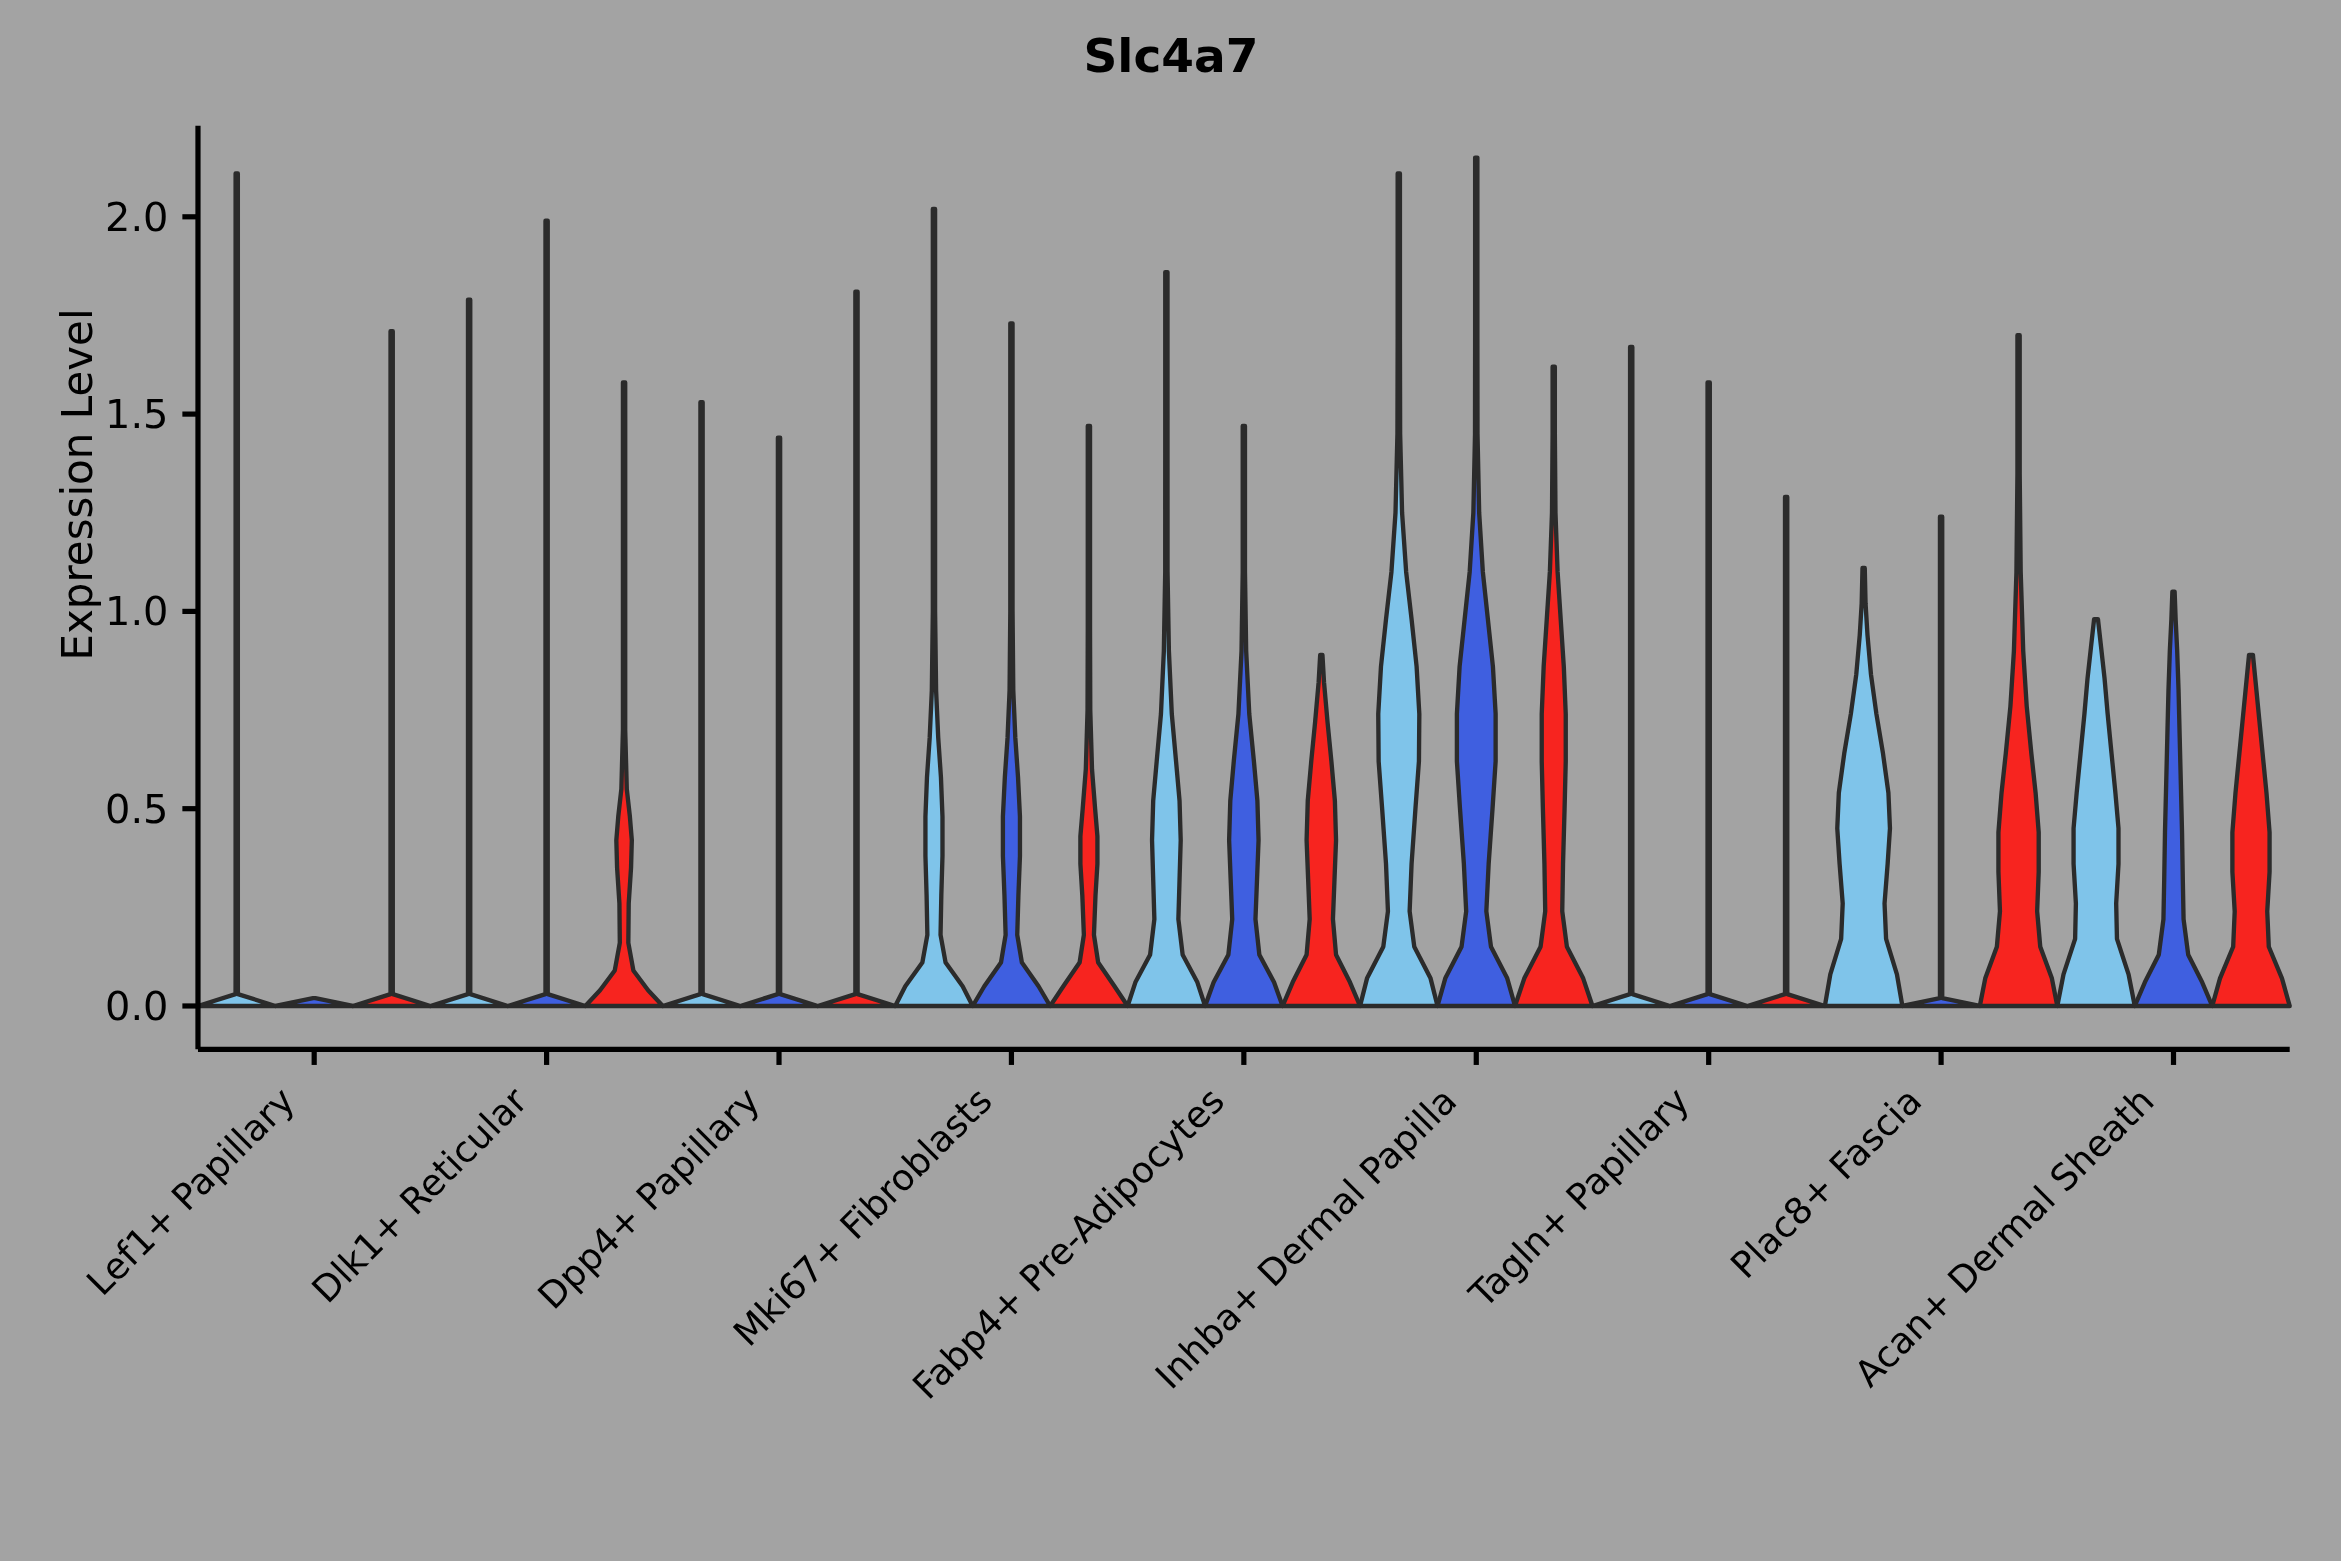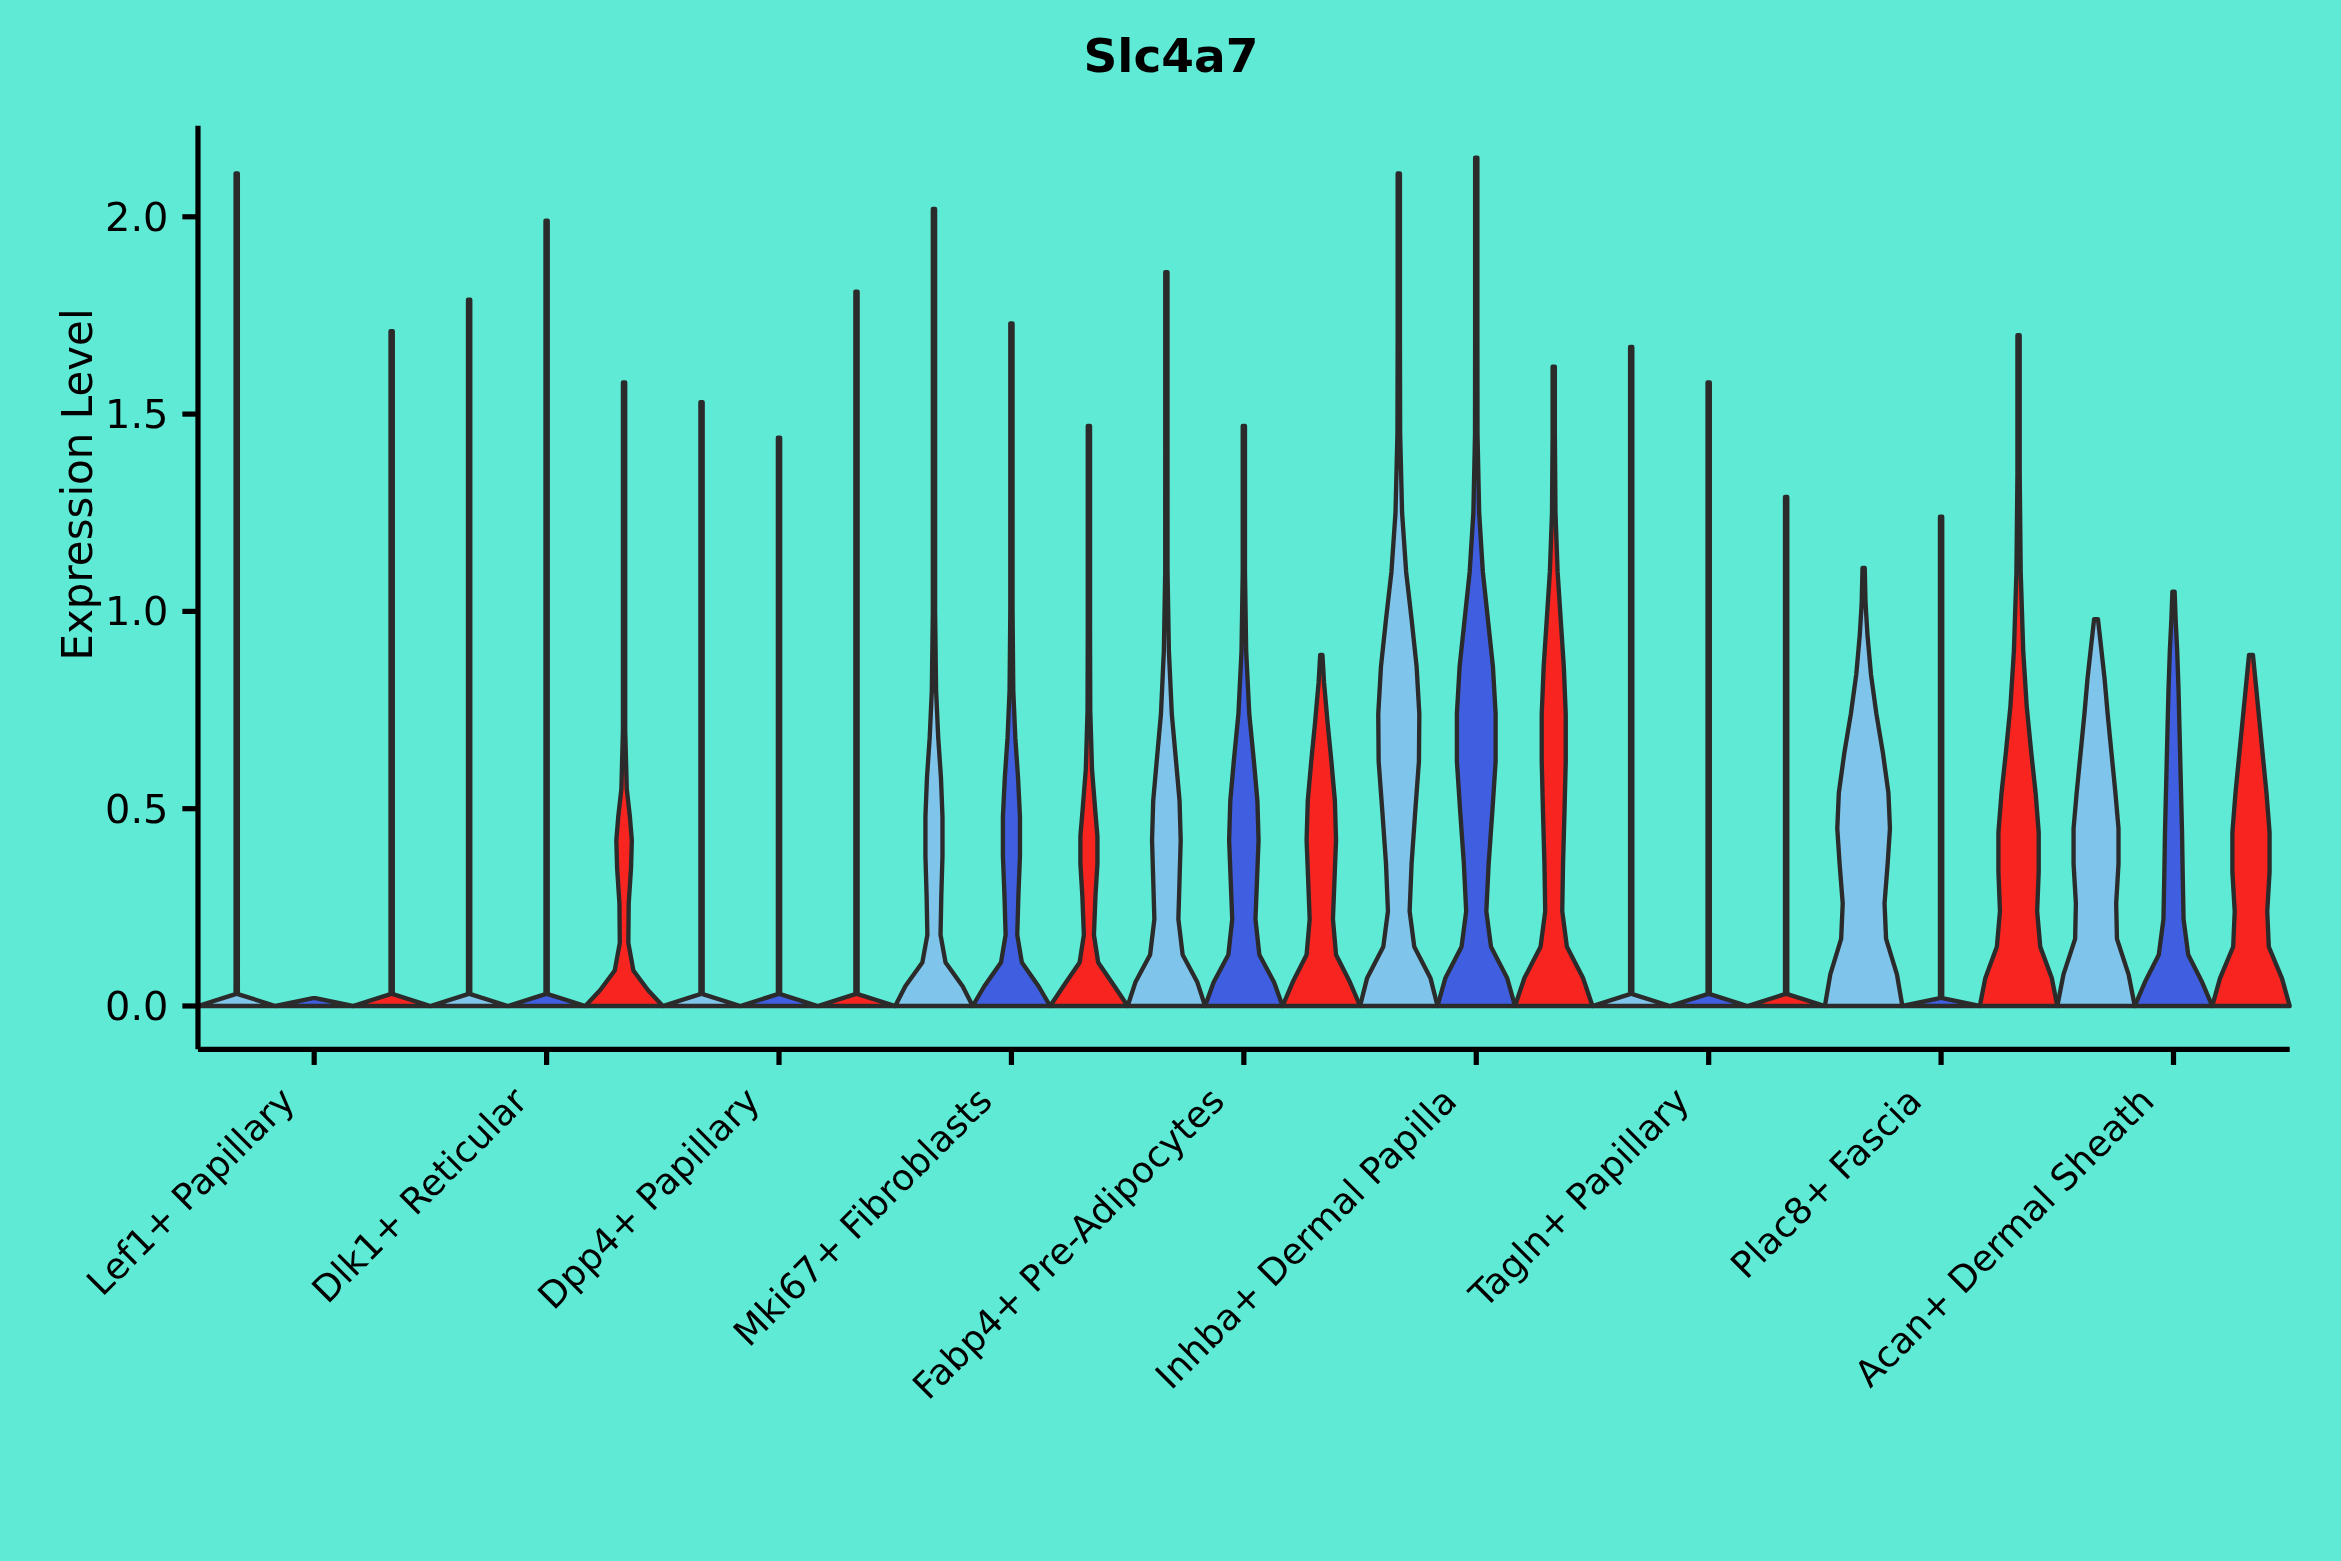--- a/index.html
+++ b/index.html
@@ -1,17 +1,17 @@
 <!DOCTYPE html>
 <html style="font-size:14px"><head>
 <meta charset="utf-8">
 <style>
   html,body{margin:0;padding:0;background:#ffffff;}
   body{width:2342px;height:1561px;font-family:"DejaVu Sans",sans-serif;overflow:hidden;}
-  #root{position:relative;width:2342px;height:1561px;background:#5eead4;}
+  #root{position:relative;width:2342px;height:1561px;background:#a3a3a3;}
   #plot-title{
     position:absolute;left:0;top:28px;width:2342px;text-align:center;
     font-size:47px;font-weight:bold;color:#000;letter-spacing:0px;
   }
   #ylabel{
     position:absolute;left:-226px;top:460px;width:607px;text-align:center;
     font-size:42px;color:#000;transform:rotate(-90deg);transform-origin:center center;
   }
   #chart-svg{position:absolute;left:0;top:0;}
   .tick-label{font-family:"DejaVu Sans",sans-serif;font-size:46px;fill:#000;}

